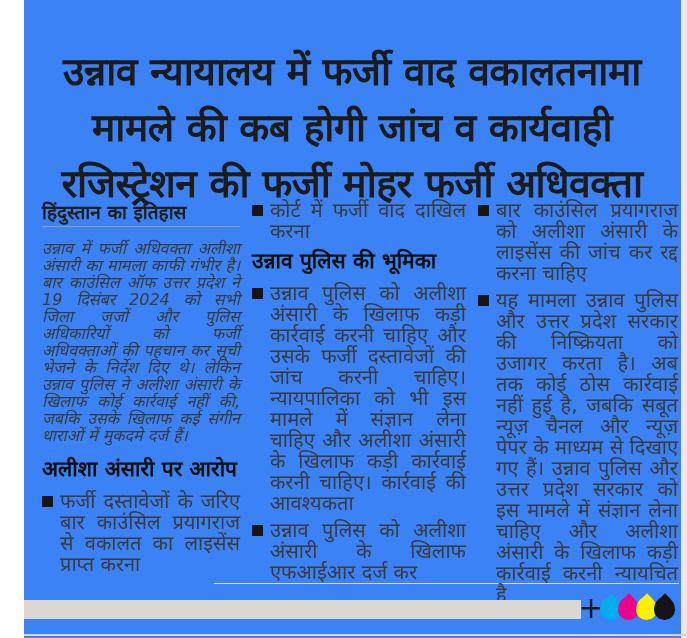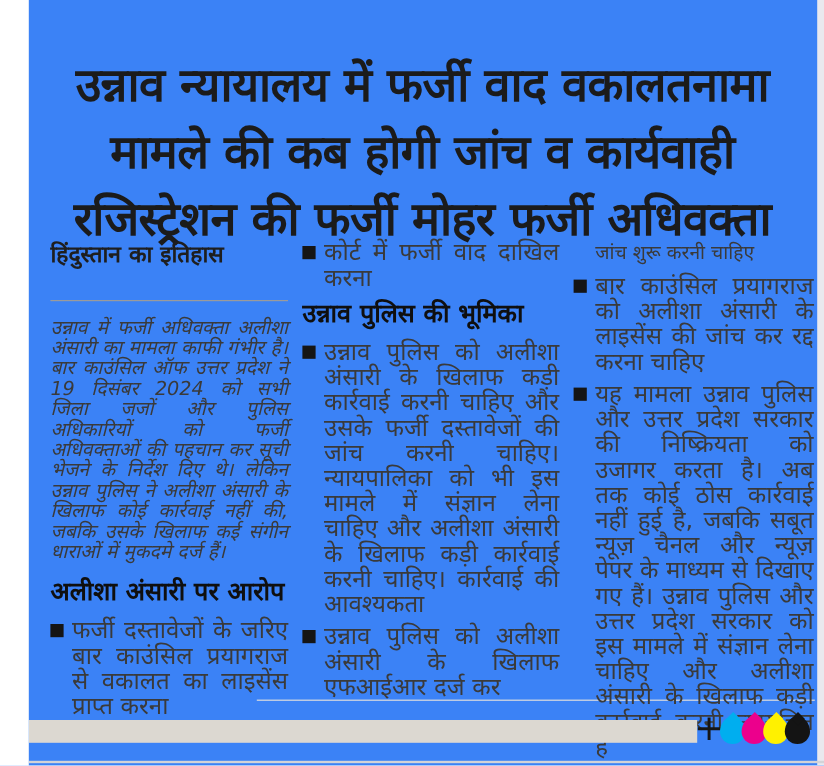--- a/index.html
+++ b/index.html
@@ -38,21 +38,21 @@
     position:absolute; left:18px; top:200px; width:636px;
     display:flex; justify-content:space-between; align-items:flex-start;
   }
   .col { box-sizing:border-box; }
   .col-1 { width:198px; }
   .col-2 { width:214px; }
   .col-3 { width:200px; }
 
   .kicker {
     font-size:19px; font-weight:700; color:#1e1e1e; line-height:24px;
-    padding-bottom:26px; border-bottom:1px solid #9b9b9b; margin-bottom:13px;
+    padding-bottom:2px; border-bottom:1px solid #9b9b9b; margin-bottom:13px;
   }
   .body-par {
     margin:0 0 8px 0; font-size:16px; line-height:17px;
     text-align:justify; color:#3a3a3a;font-style:italic;
   }
   .subhead {
     margin:12px 0 9px 0; font-size:21px; line-height:26px;
     font-weight:700; color:#0f0f0f;
   }
   .subhead.tight { margin-top:6px; }
@@ -126,21 +126,20 @@
         <span class="sq"></span>
         <span class="txt">उन्नाव पुलिस को अलीशा अंसारी के खिलाफ कड़ी कार्रवाई करनी चाहिए और उसके फर्जी दस्तावेजों की जांच करनी चाहिए। न्यायपालिका को भी इस मामले में संज्ञान लेना चाहिए और अलीशा अंसारी के खिलाफ कड़ी कार्रवाई करनी चाहिए। कार्रवाई की आवश्यकता</span>
       </div>
       <div class="bullet">
         <span class="sq"></span>
         <span class="txt">उन्नाव पुलिस को अलीशा अंसारी के खिलाफ एफआईआर दर्ज कर</span>
       </div>
     </div>
 
     <div class="col col-3">
-      <div class="continuation">जांच शुरू करनी चाहिए</div>
       <div class="bullet">
         <span class="sq"></span>
         <span class="txt">बार काउंसिल प्रयागराज को अलीशा अंसारी के लाइसेंस की जांच कर रद्द करना चाहिए</span>
       </div>
       <div class="bullet">
         <span class="sq"></span>
         <span class="txt">यह मामला उन्नाव पुलिस और उत्तर प्रदेश सरकार की निष्क्रियता को उजागर करता है। अब तक कोई ठोस कार्रवाई नहीं हुई है, जबकि सबूत न्यूज़ चैनल और न्यूज़ पेपर के माध्यम से दिखाए गए हैं। उन्नाव पुलिस और उत्तर प्रदेश सरकार को इस मामले में संज्ञान लेना चाहिए और अलीशा अंसारी के खिलाफ कड़ी कार्रवाई करनी न्यायचित है</span>
       </div>
     </div>
 

